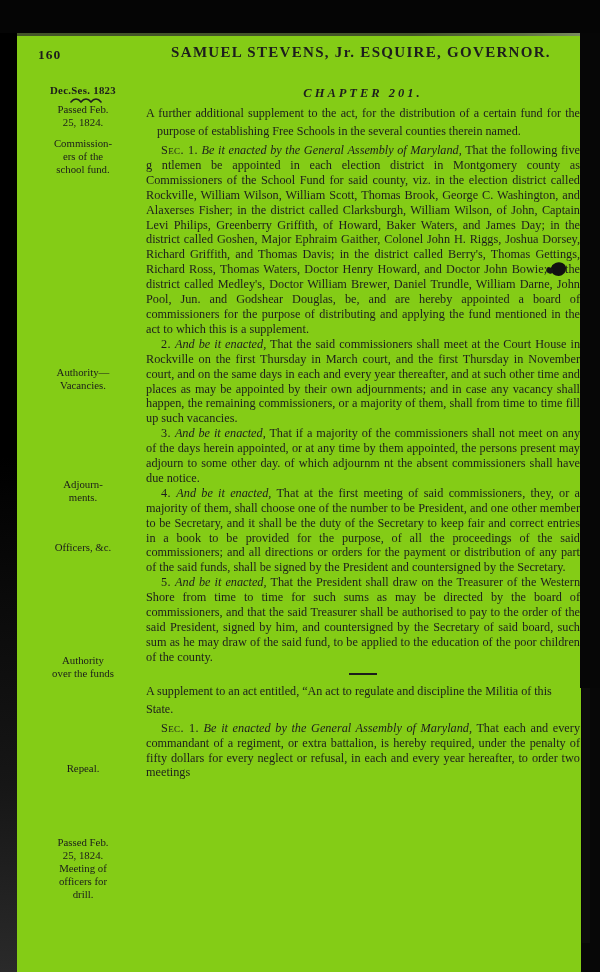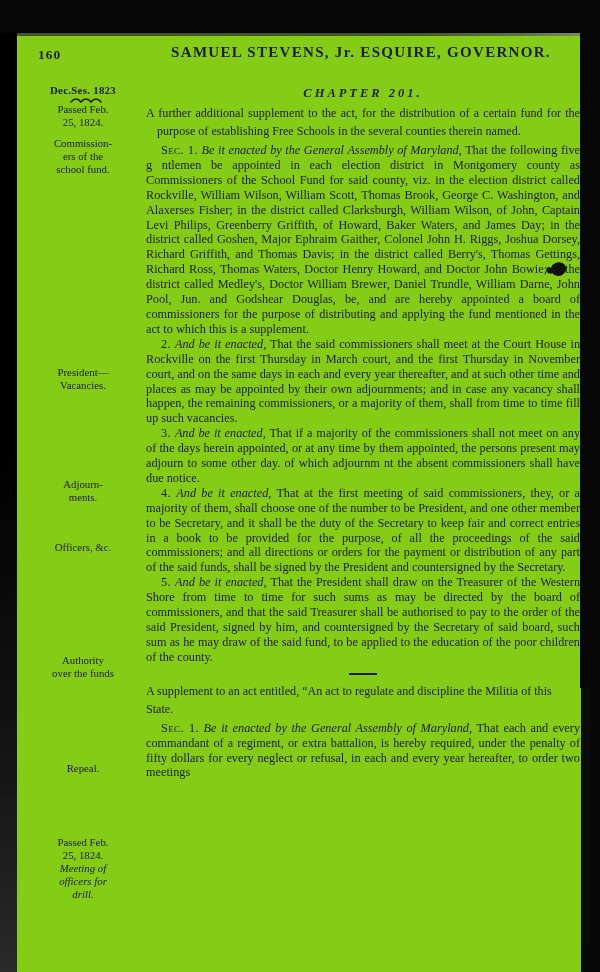--- a/index.html
+++ b/index.html
@@ -49,21 +49,21 @@
     font-size:10.8px;line-height:13px;white-space:pre-line;color:#1b1b1b;}
   .mn-session{top:51px;font-weight:bold;letter-spacing:.3px;}
   .mn-passed1{top:70px;}
   .mn-commissioners{top:104px;}
   .mn-meetings{top:333px;}
   .mn-adjournments{top:445px;}
   .mn-officers{top:508px;}
   .mn-authority{top:621px;}
   .mn-repeal{top:729px;}
   .mn-passed2{top:803px;}
-  .mn-drill{top:829px;font-style:italic;}
+  .mn-drill{top:829px;}
   .squiggle{position:absolute;left:52px;top:64px;}
 
   
   .blot{position:absolute;left:534px;top:229px;width:15px;height:14px;background:#111;
     border-radius:62% 38% 55% 45% / 55% 48% 52% 45%;transform:rotate(18deg);}
   .blot::after{content:"";position:absolute;left:-4px;top:8px;width:7px;height:6px;background:#151515;
     border-radius:50% 60% 45% 55%;}
 </style>
 </head>
 <body>
@@ -100,21 +100,21 @@
 
     <div class="mn mn-session">Dec.Ses. 1823</div>
     <svg class="squiggle" width="34" height="9" viewBox="0 0 34 9">
       <path d="M2,5 C5,1 9,1 12,5 C15,1 19,1 22,5 C25,1 29,1 32,5" stroke="#1f1f1f" stroke-width="1.6" fill="none" stroke-linecap="round"></path>
     </svg>
     <div class="mn mn-passed1">Passed Feb.
 25, 1824.</div>
     <div class="mn mn-commissioners">Commission-
 ers of the
 school fund.</div>
-    <div class="mn mn-meetings">President—
+    <div class="mn mn-meetings">Authority—
 Vacancies.</div>
     <div class="mn mn-adjournments">Adjourn-
 ments.</div>
     <div class="mn mn-officers">Officers, &amp;c.</div>
     <div class="mn mn-authority">Authority
 over the funds</div>
     <div class="mn mn-repeal">Repeal.</div>
     <div class="mn mn-passed2">Passed Feb.
 25, 1824.</div>
     <div class="mn mn-drill">Meeting of

